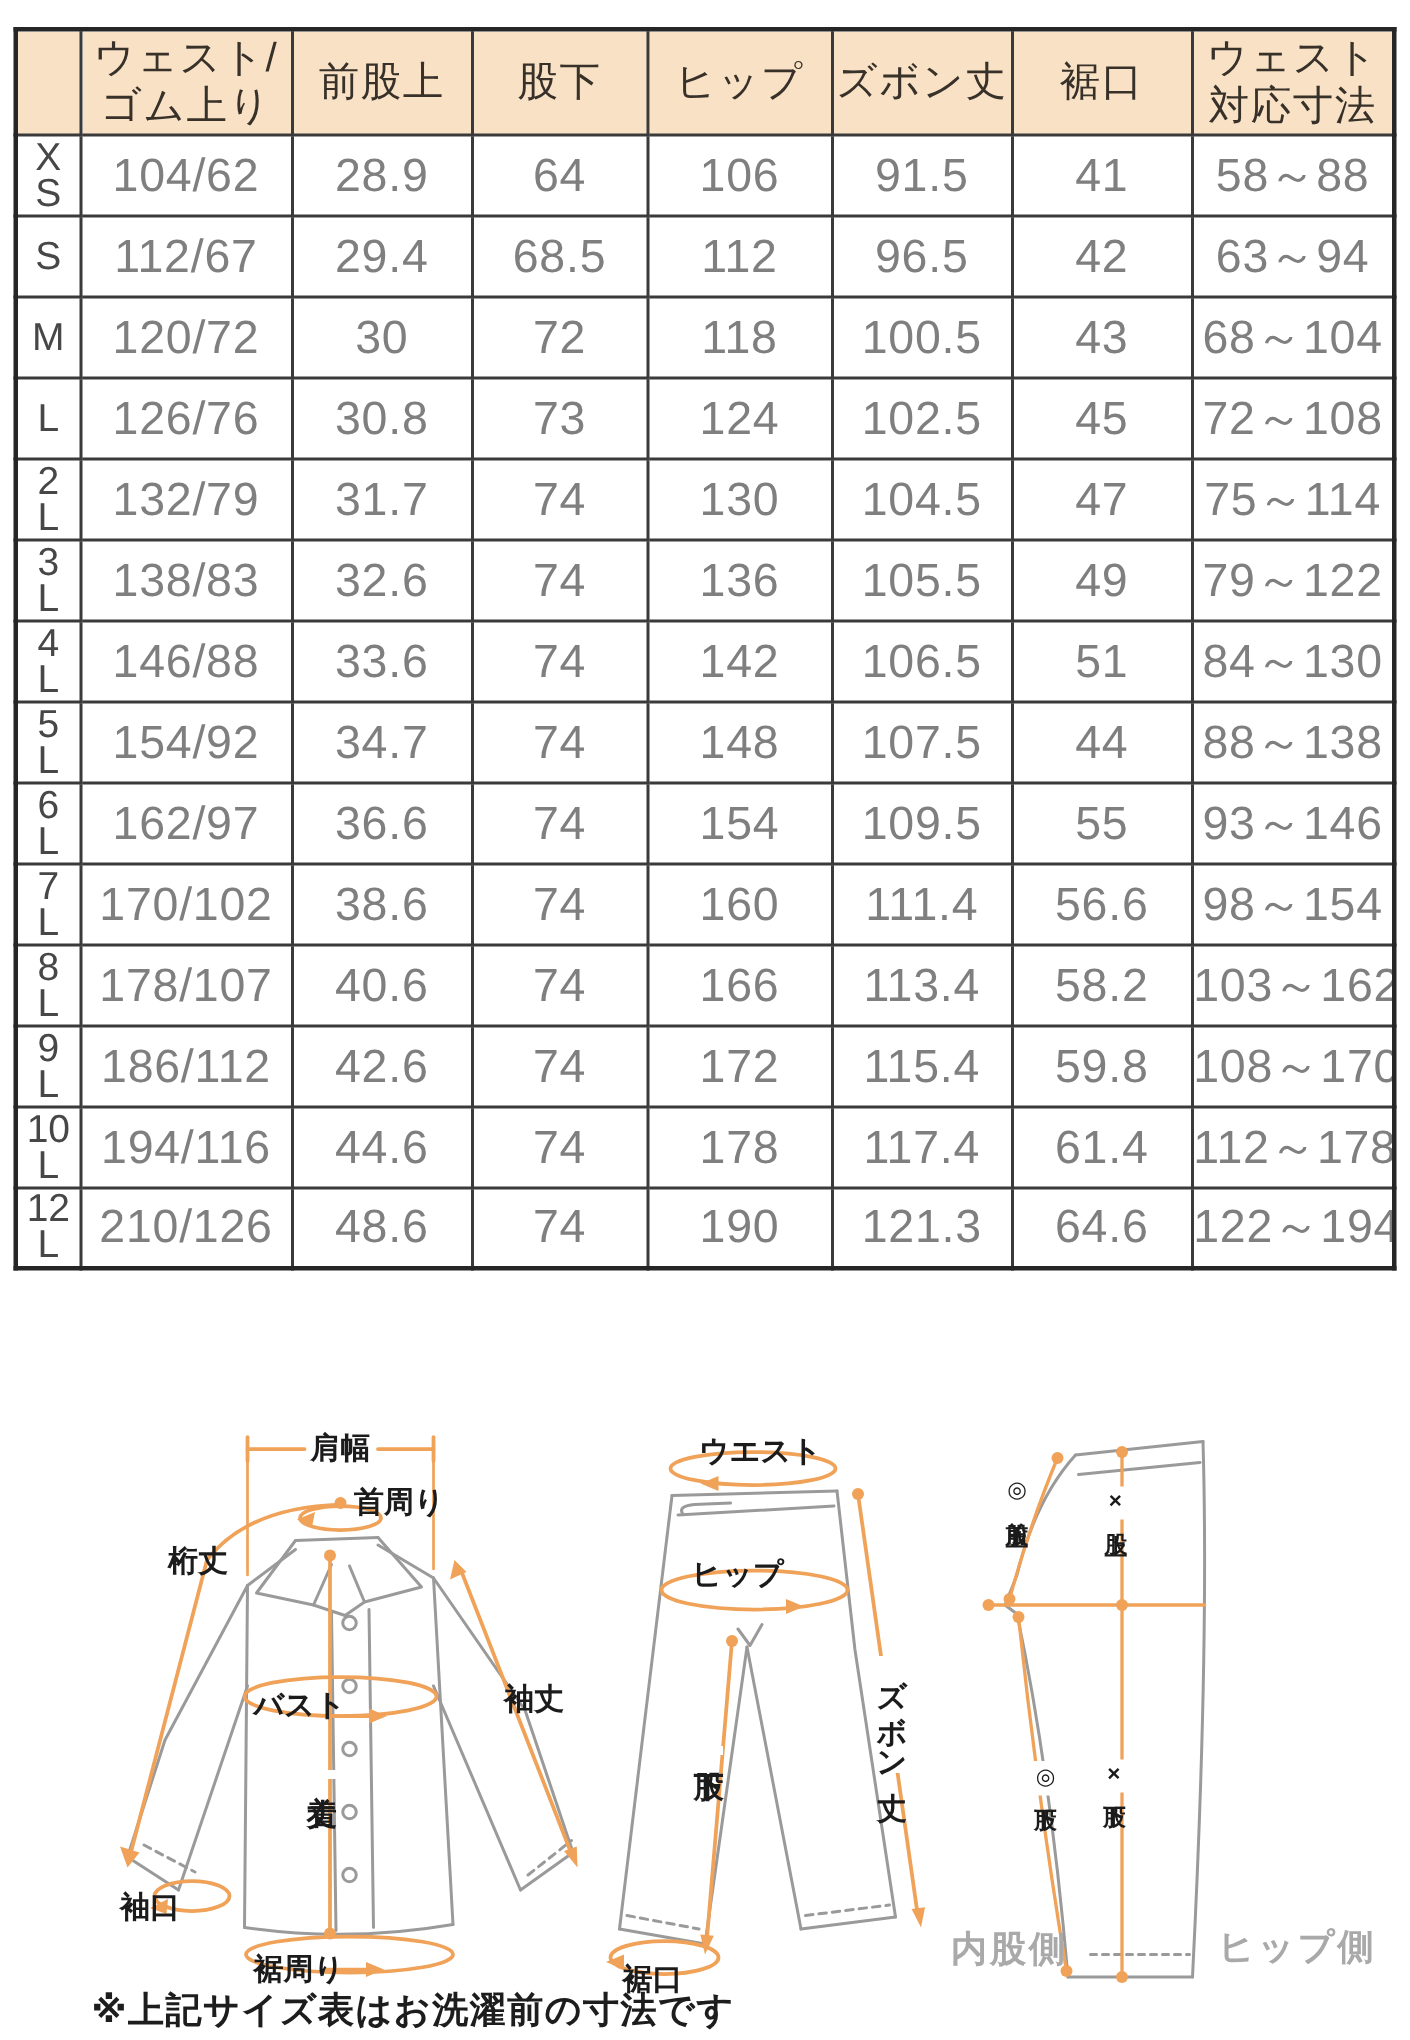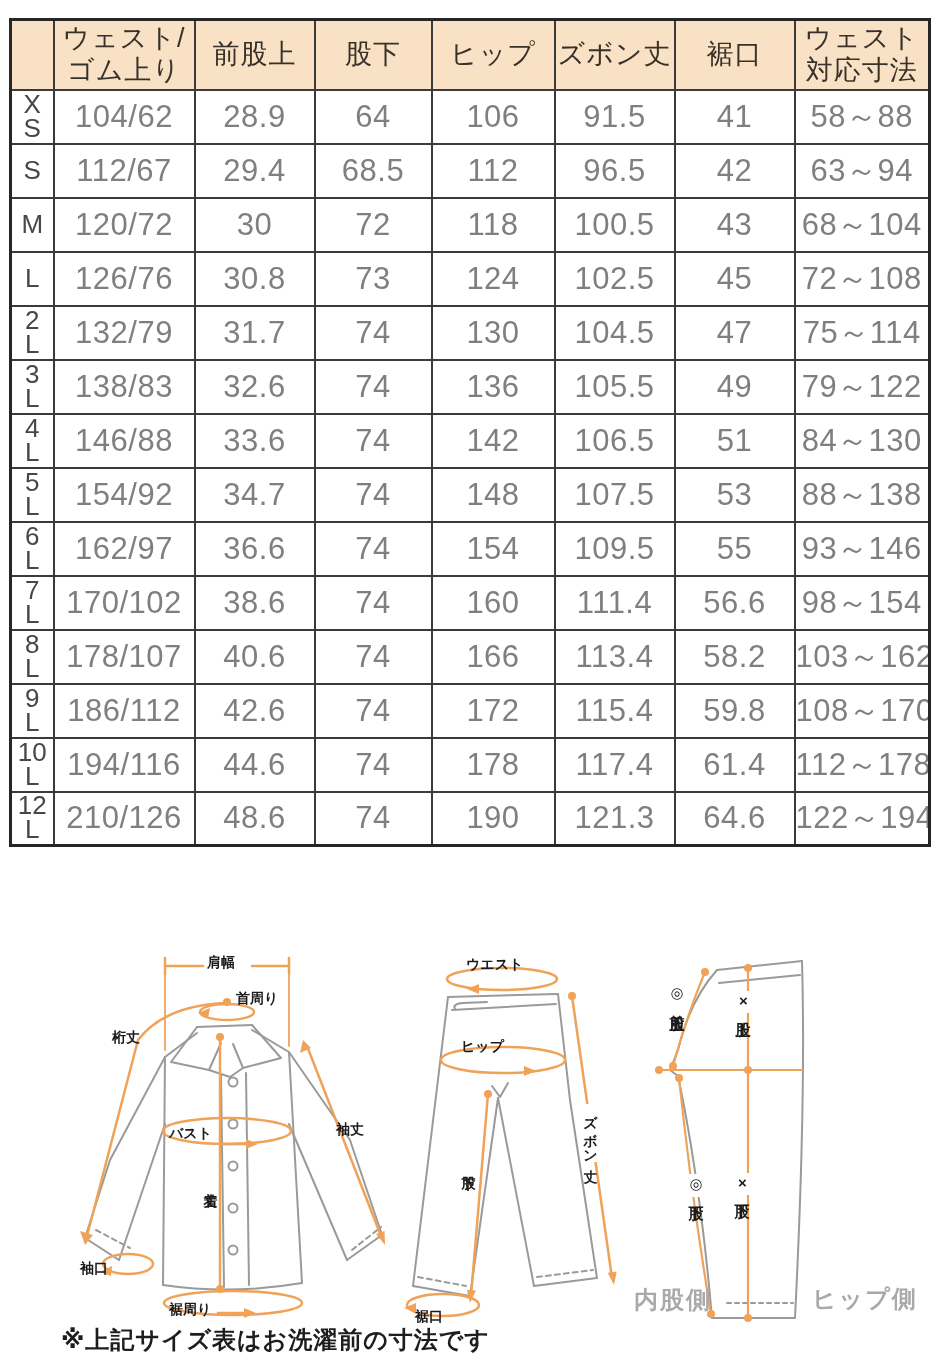--- a/index.html
+++ b/index.html
@@ -27,21 +27,21 @@
   .size-table tbody th{
     background:#ffffff;color:#474747;font-size:26px;font-weight:normal;
     white-space:pre-line;line-height:0.92;
   }
   .size-table tbody td{
     color:#7f7f7f;font-size:31px;letter-spacing:0.5px;white-space:nowrap;
   }
   
   .diagram-layer{position:absolute;left:0;top:940px;width:940px;height:420px;}
   .dlabel{
-    position:absolute;font-weight:bold;font-size:14px;color:#1b1b1b;
+    position:absolute;font-weight:bold;font-size:20px;color:#1b1b1b;
     white-space:nowrap;line-height:1.1;
   }
   .vert{
     writing-mode:vertical-rl;text-orientation:upright;
     letter-spacing:2px;line-height:1;
   }
   .onln{background:#ffffff;padding:1px 0;}
   .small{font-size:15px;letter-spacing:1px;}
   .graylbl{color:#a9a9a9;font-size:24px;letter-spacing:2px;}
   .note{
@@ -153,21 +153,21 @@
         <td>84～130</td>
       </tr>
       <tr>
         <th>5
 L</th>
         <td>154/92</td>
         <td>34.7</td>
         <td>74</td>
         <td>148</td>
         <td>107.5</td>
-        <td>53</td>
+        <td>44</td>
         <td>88～138</td>
       </tr>
       <tr>
         <th>6
 L</th>
         <td>162/97</td>
         <td>36.6</td>
         <td>74</td>
         <td>154</td>
         <td>109.5</td>

